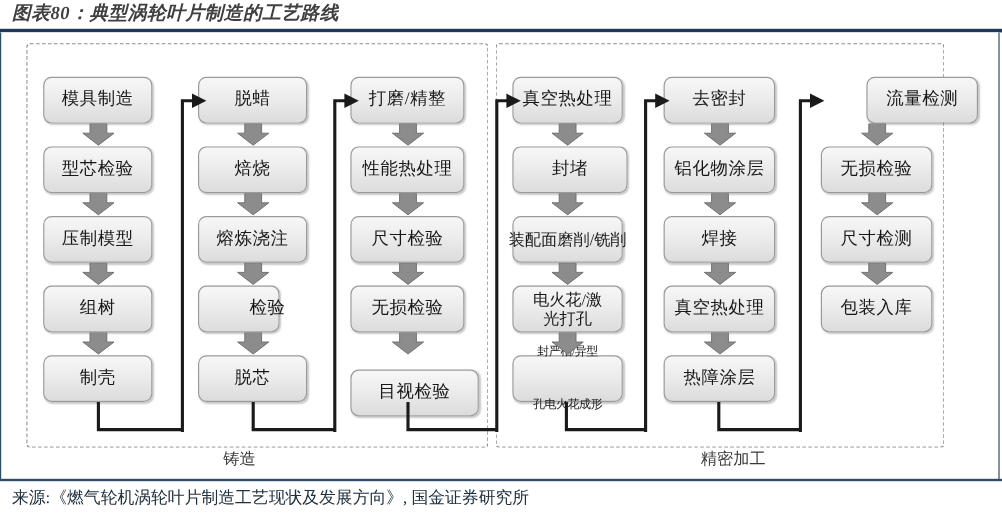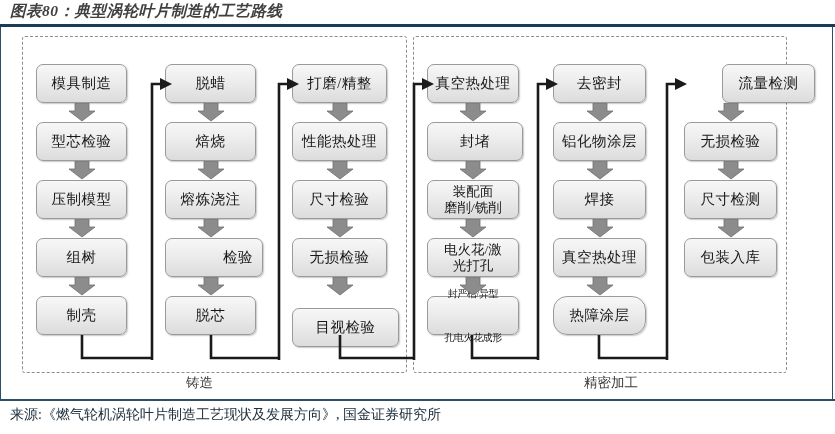--- a/index.html
+++ b/index.html
@@ -90,49 +90,49 @@
 
 <div class="node" style="left:36px;top:64px;width:91px;height:39px;">模具制造</div>
 <div class="node" style="left:36px;top:122px;width:91px;height:39px;">型芯检验</div>
 <div class="node" style="left:36px;top:180px;width:91px;height:39px;">压制模型</div>
 <div class="node" style="left:36px;top:238px;width:91px;height:39px;">组树</div>
 <div class="node" style="left:36px;top:296px;width:91px;height:39px;">制壳</div>
 
 <div class="node" style="left:165px;top:64px;width:91px;height:39px;">脱蜡</div>
 <div class="node" style="left:165px;top:122px;width:91px;height:39px;">焙烧</div>
 <div class="node" style="left:165px;top:180px;width:91px;height:39px;">熔炼浇注</div>
-<div class="node" style="left:165px;top:238px;width:98px;height:39px;padding-left:48px;">检验</div>
+<div class="node" style="left:165px;top:238px;width:68px;height:39px;padding-left:48px;">检验</div>
 <div class="node" style="left:165px;top:296px;width:91px;height:39px;">脱芯</div>
 
 <div class="node" style="left:292px;top:64px;width:95px;height:39px;">打磨/精整</div>
 <div class="node" style="left:292px;top:122px;width:95px;height:39px;">性能热处理</div>
 <div class="node" style="left:292px;top:180px;width:95px;height:39px;">尺寸检验</div>
 <div class="node" style="left:292px;top:238px;width:95px;height:39px;">无损检验</div>
 <div class="node" style="left:292px;top:308px;width:107px;height:39px;">目视检验</div>
 
 <div class="node" style="left:427px;top:64px;width:92px;height:39px;">真空热处理</div>
 <div class="node" style="left:427px;top:122px;width:96px;height:39px;text-align:right;">封堵</div>
-<div class="node two-line" style="left:427px;top:180px;width:92px;height:39px;flex-direction:column;">
+<div class="node two-line" style="left:427px;top:180px;width:92px;height:39px;flex-direction:row;">
   <span>装配面</span>
   <span>磨削/铣削</span>
 </div>
 <div class="node two-line" style="left:427px;top:238px;width:92px;height:39px;flex-direction:column;">
   <span>电火花/激</span>
   <span>光打孔</span>
 </div>
 <div class="node two-line tight" style="left:427px;top:296px;width:92px;height:39px;flex-direction:column;">
   <span>封严槽/异型</span>
   <span>孔电火花成形</span>
 </div>
 
 <div class="node" style="left:553px;top:64px;width:93px;height:39px;">去密封</div>
 <div class="node" style="left:553px;top:122px;width:93px;height:39px;">铝化物涂层</div>
 <div class="node" style="left:553px;top:180px;width:93px;height:39px;">焊接</div>
 <div class="node" style="left:553px;top:238px;width:93px;height:39px;">真空热处理</div>
-<div class="node" style="left:553px;top:296px;width:93px;height:39px;border-radius:14px;">热障涂层</div>
+<div class="node" style="left:553px;top:296px;width:93px;height:39px;">热障涂层</div>
 
 <div class="node" style="left:684px;top:64px;width:93px;height:39px;margin-left:38px;">流量检测</div>
 <div class="node" style="left:684px;top:122px;width:93px;height:39px;">无损检验</div>
 <div class="node" style="left:684px;top:180px;width:93px;height:39px;">尺寸检测</div>
 <div class="node" style="left:684px;top:238px;width:93px;height:39px;">包装入库</div>
 
 <div class="fatarrow" style="left:68px;top:103px;">
     <svg width="28" height="19">
       <polygon points="7,0 21,0 21,8 27,8 14,18 1,8 7,8" fill="#8c8c8c" stroke="#6f6f6f" stroke-width="0.8"></polygon>
     </svg>

